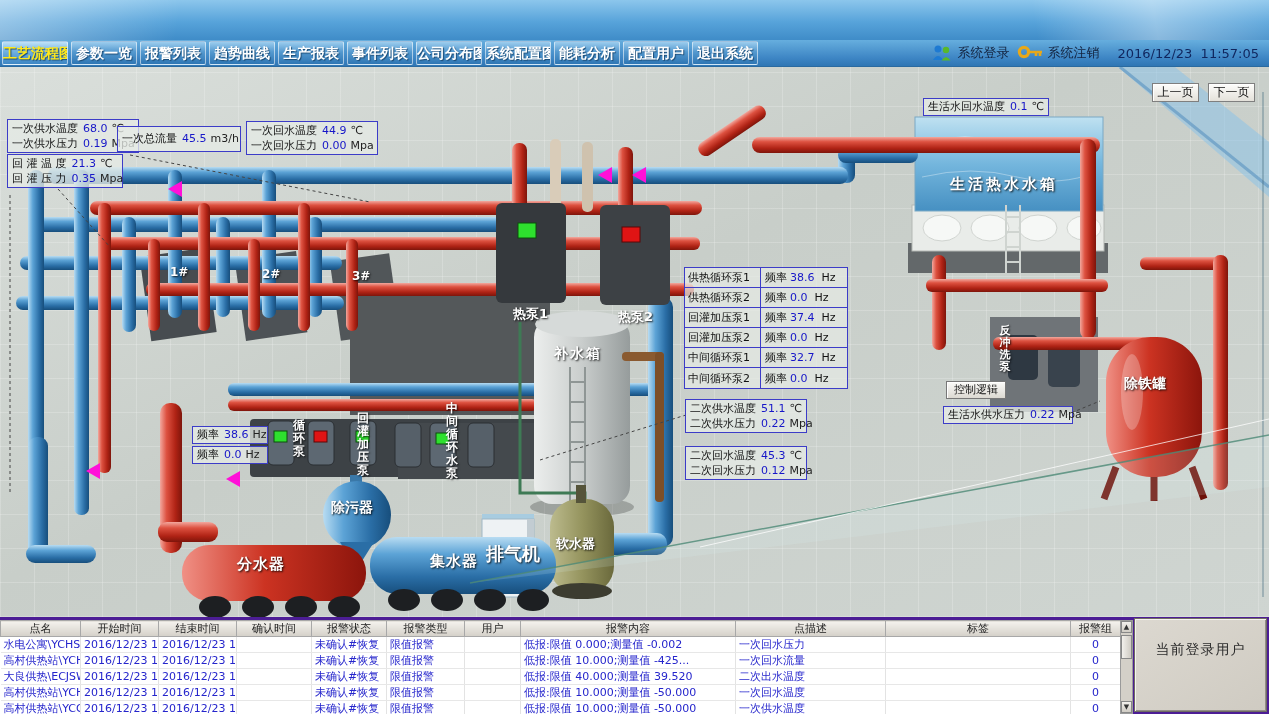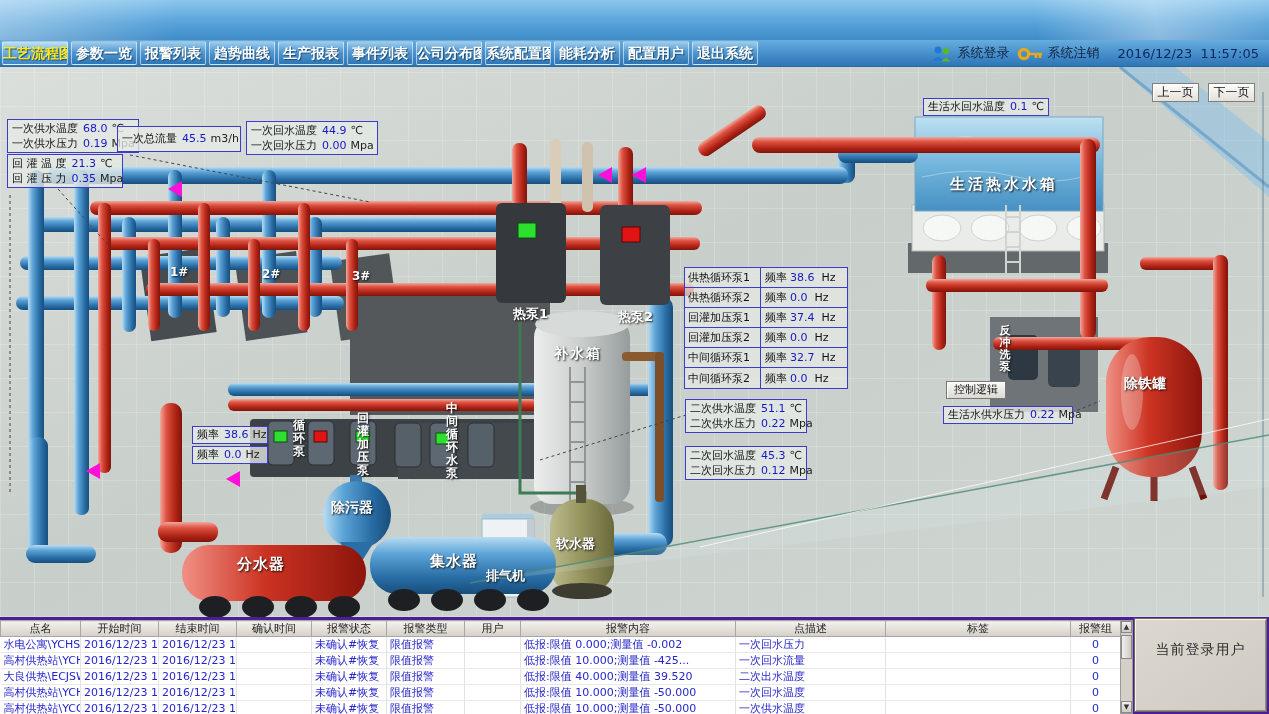--- a/index.html
+++ b/index.html
@@ -19,21 +19,21 @@
   
   .nav{position:absolute;left:0;top:40px;width:1269px;height:27px;
     background:linear-gradient(180deg,#66aede 0%,#3d85c4 70%,#2f76b4 100%);
     display:flex;align-items:stretch;border-bottom:1px solid #2a6aa0;}
   .tab{width:66px;margin:1px 1px 1px 2px;text-align:center;line-height:23px;font-size:14px;font-weight:bold;
     color:#fff;text-shadow:1px 1px 1px #1a4a74;cursor:default;
     background:linear-gradient(180deg,#9ccdee 0%,#5499cf 45%,#2e76b4 100%);
     border:1px solid rgba(255,255,255,.55);border-radius:2px;white-space:nowrap;overflow:hidden;}
   .tab.active{color:#ffe81a;background:linear-gradient(180deg,#bfe2f8 0%,#6fb0e0 45%,#3d86c4 100%);}
   .nav-right{margin-left:auto;display:flex;align-items:center;gap:8px;padding-right:10px;}
-  .nav-link{display:flex;align-items:flex-end;gap:4px;font-size:13px;color:#13233f;cursor:default;}
+  .nav-link{display:flex;align-items:flex-start;gap:4px;font-size:13px;color:#13233f;cursor:default;}
   .nav-datetime{font-size:13px;color:#10265e;margin-left:10px;white-space:pre;}
 
   
   .scene{position:absolute;left:0;top:67px;width:1269px;height:550px;overflow:hidden;
     background-image:
       repeating-linear-gradient(0deg,rgba(255,255,255,.20) 0 1px,transparent 1px 34px),
       repeating-linear-gradient(90deg,rgba(255,255,255,.20) 0 1px,transparent 1px 34px),
       linear-gradient(155deg,#dadfdb 0%,#c8cec9 45%,#cfd5d1 100%);}
   .plant{position:absolute;left:0;top:0;}
   .station-title{position:absolute;left:0;top:13px;width:1269px;text-align:center;
@@ -500,21 +500,21 @@
   <div class="eql" style="left:352px;top:202px;font-size:12px;">3#</div>
   <div class="eql" style="left:513px;top:238px;font-size:13px;">热泵1</div>
   <div class="eql" style="left:618px;top:241px;font-size:13px;">热泵2</div>
   <div class="eql" style="left:554px;top:278px;font-size:14px;letter-spacing:2px;">补水箱</div>
   <div class="vlab" style="left:292px;top:352px;">循环泵</div>
   <div class="vlab" style="left:356px;top:345px;">回灌加压泵</div>
   <div class="vlab" style="left:445px;top:335px;">中间循环水泵</div>
   <div class="eql" style="left:331px;top:432px;font-size:14px;">除污器</div>
   <div class="eql" style="left:237px;top:488px;font-size:15px;letter-spacing:1px;">分水器</div>
   <div class="eql" style="left:430px;top:485px;font-size:15px;letter-spacing:1px;">集水器</div>
-  <div class="eql" style="left:486px;top:500px;font-size:13px;">排气机</div>
+  <div class="eql" style="left:486px;top:475px;font-size:18px;">排气机</div>
   <div class="eql" style="left:556px;top:468px;font-size:13px;">软水器</div>
   <div class="eql" style="left:950px;top:108px;font-size:15px;letter-spacing:3px;">生活热水水箱</div>
   <div class="vlab" style="left:998px;top:258px;font-size:11px;line-height:12px;">反冲洗泵</div>
   <div class="eql" style="left:1124px;top:308px;font-size:14px;">除铁罐</div>
 </div>
 
 <div class="alarm-wrap">
   <table class="alarm">
     <colgroup>
       <col style="width:80px">

